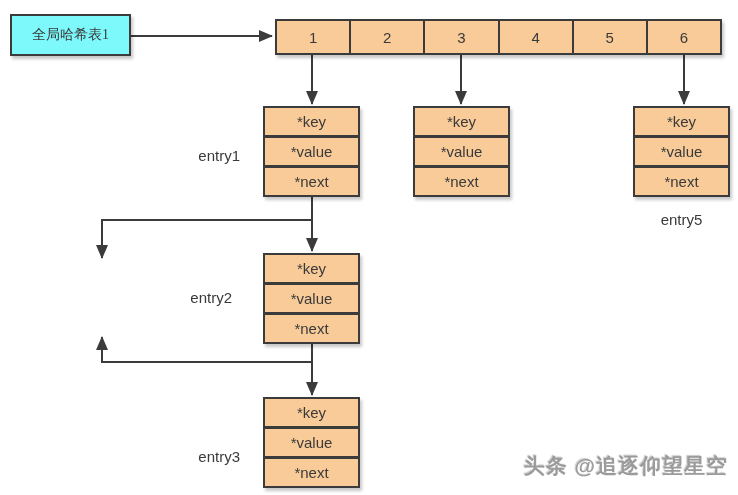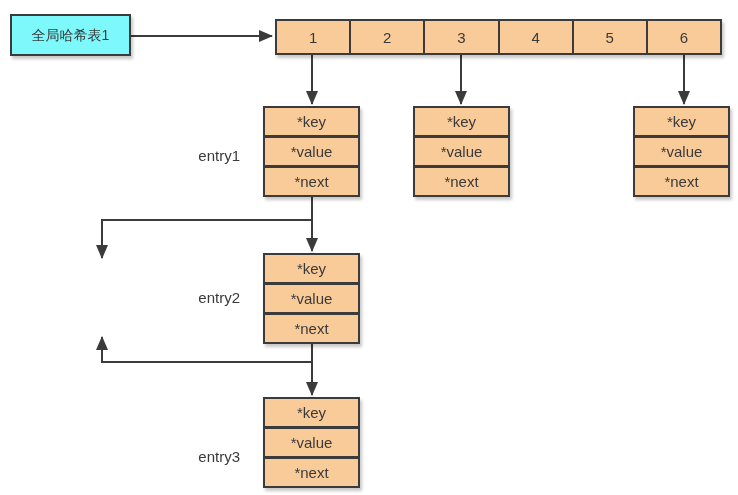--- a/index.html
+++ b/index.html
@@ -11,21 +11,21 @@
   }
   html,body{margin:0;padding:0;background:#ffffff;}
   body{font-family:"Liberation Sans","DejaVu Sans",sans-serif;color:var(--text);}
   .stage{position:relative;width:738px;height:495px;background:#ffffff;overflow:hidden;}
   .stage svg.wires{position:absolute;left:0;top:0;z-index:1;}
 
   .node{position:absolute;z-index:2;border:2px solid var(--border);
         box-shadow:2px 3px 3px rgba(0,0,0,0.22);box-sizing:border-box;}
 
   .cyan-box{background:var(--cyan);display:flex;align-items:center;justify-content:center;
-            font-size:14px;text-align:center;line-height:1.35;}
+            font-size:14px;text-align:center;line-height:1.35;font-family:Liberation Serif, serif;}
 
   .array{left:275px;top:19px;width:447px;height:36px;background:var(--orange);
          display:flex;align-items:stretch;}
   .array .cell{flex:1;display:flex;align-items:center;justify-content:center;
                font-size:15px;border-right:2px solid var(--border);}
   .array .cell:last-child{border-right:none;}
 
   .entry{width:97px;background:var(--orange);}
   .entry .erow{height:27px;line-height:27px;text-align:center;font-size:15px;
                border-top:3px solid var(--border);}
@@ -88,30 +88,32 @@
     <div class="erow">*key</div>
     <div class="erow">*value</div>
     <div class="erow">*next</div>
   </div>
 
   <div class="node entry" style="left:633px;top:106px;">
     <div class="erow">*key</div>
     <div class="erow">*value</div>
     <div class="erow">*next</div>
   </div>
+  <div class="lbl below" style="left:633px;top:211px;">entry5</div>
 
   <div class="node entry" style="left:263px;top:253px;">
     <div class="erow">*key</div>
     <div class="erow">*value</div>
     <div class="erow">*next</div>
   </div>
-  <div class="lbl side" style="left:170px;top:289px;">entry2</div>
+  <div class="lbl side" style="left:162px;top:289px;">entry2</div>
 
 
   <div class="node entry" style="left:263px;top:397px;">
     <div class="erow">*key</div>
     <div class="erow">*value</div>
     <div class="erow">*next</div>
   </div>
   <div class="lbl side" style="left:170px;top:448px;">entry3</div>
 
+  <div class="watermark">头条 @追逐仰望星空</div>
 
 </div>
 
 </body></html>

